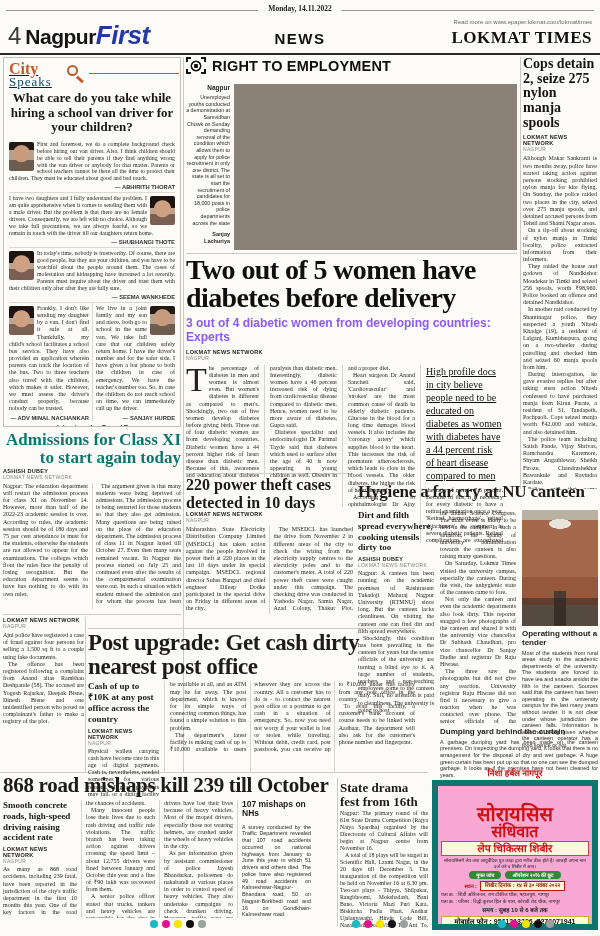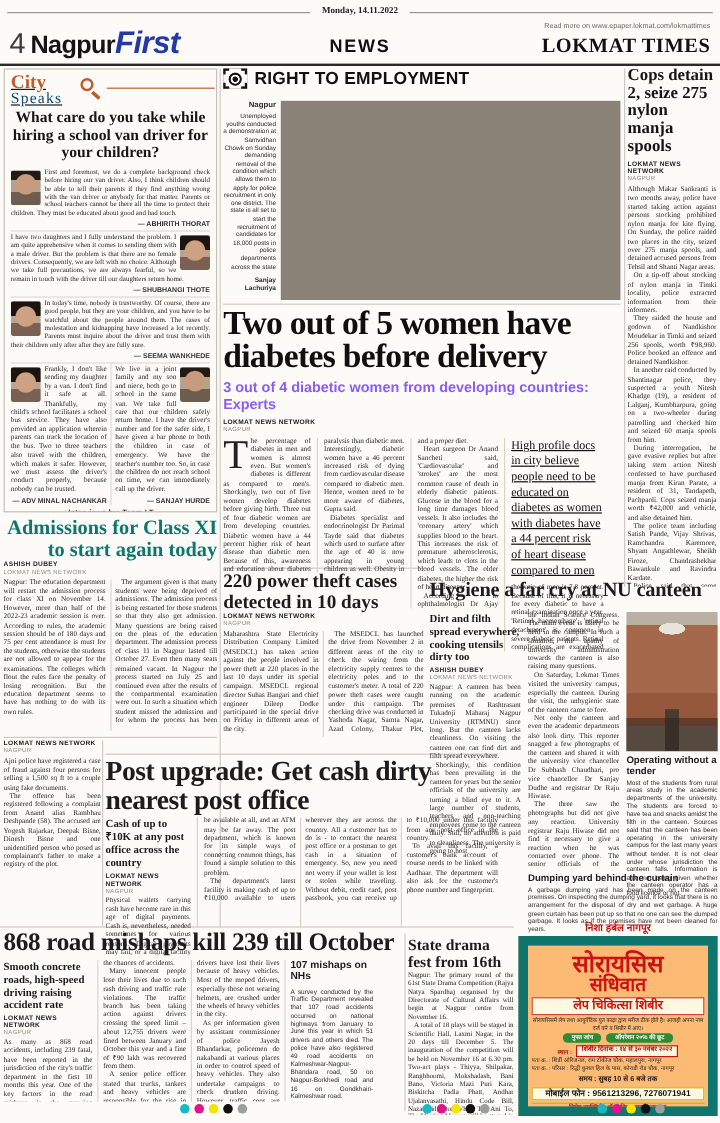--- a/index.html
+++ b/index.html
@@ -159,21 +159,21 @@
   .nh-body { font:5.4px/1.25 "Liberation Sans",sans-serif; color:#2c2c28; text-align:justify; }
 
   
   .drama { position:absolute; left:340px; top:781px; width:88px; height:148px; overflow:hidden; }
   .drama h2 { font:bold 13px/1.05 "Liberation Serif",serif; margin-bottom:2px; }
   .drama .bt { font-size:5.8px; }
 
   
   .ad { position:absolute; left:432px; top:767px; width:166px; height:166px; }
   .ad-head { text-align:center; font:bold 8.5px "Liberation Sans",sans-serif; color:#c01414; margin-bottom:2px; }
-  .ad-box { border:8px solid #0f766e; background:#fdba74; height:150px; padding:7px 3px; overflow:hidden; }
+  .ad-box { border:6px solid #0f766e; background:#f9a8d4; height:150px; padding:19px 3px; overflow:hidden; }
   .ad-t1 { text-align:center; font:bold 20px/0.95 "Liberation Serif",serif; color:#cc1212; }
   .ad-t2 { text-align:center; font:bold 16px/0.95 "Liberation Serif",serif; color:#cc1212; }
   .ad-strip { margin-top:2px; background:#fdf8e0; border:1px solid #cc4444; color:#cc1212;
               font:bold 10.5px/1.2 "Liberation Sans",sans-serif; text-align:center; }
   .ad-desc { font:4.6px/1.25 "Liberation Sans",sans-serif; color:#222; text-align:center; margin-top:2px; }
   .ad-pills { display:flex; justify-content:center; gap:4px; margin-top:2px; }
   .pill { background:#2f8a35; color:#fff; font:bold 5px/1 "Liberation Sans",sans-serif;
           padding:1.5px 7px; border-radius:6px; }
   .ad-daterow { display:flex; justify-content:center; gap:3px; margin-top:2px; align-items:center; }
   .ad-lbl { color:#b01010; font:bold 5px "Liberation Sans",sans-serif; }

